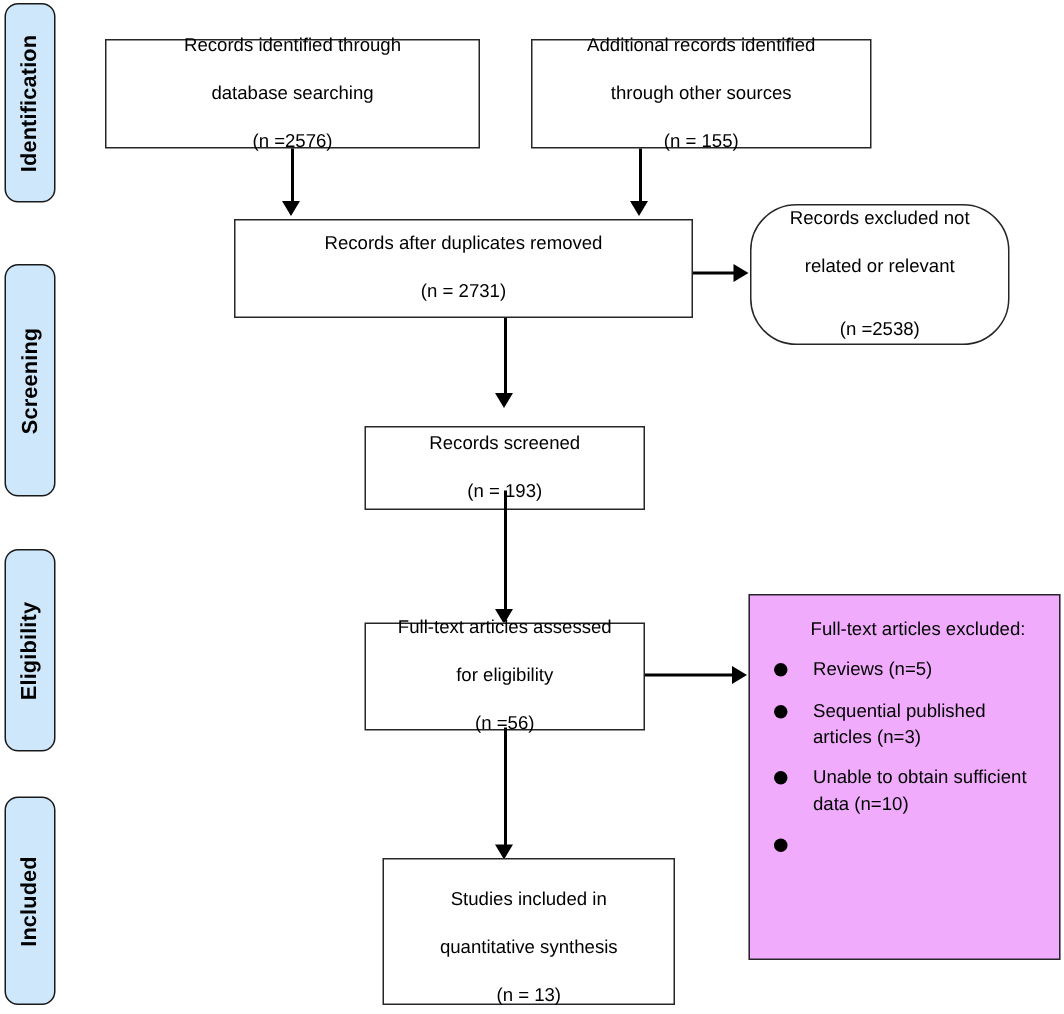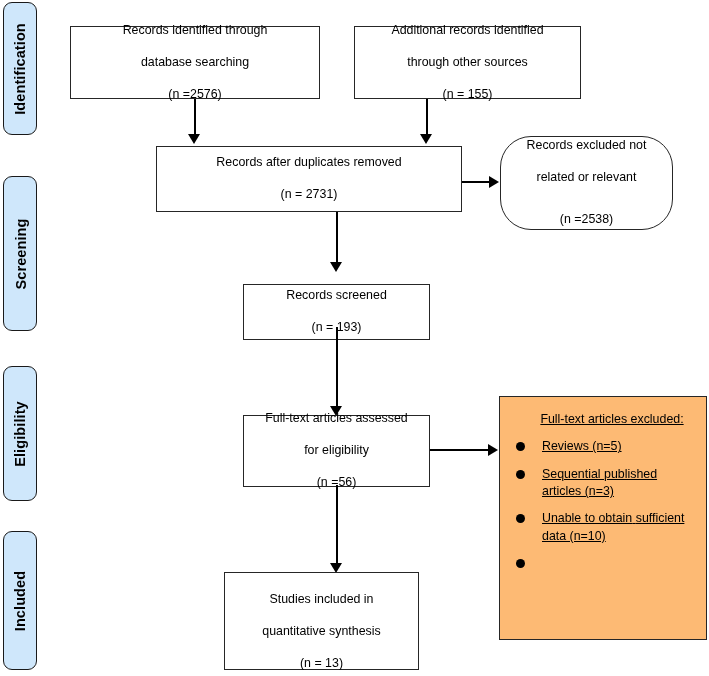--- a/index.html
+++ b/index.html
@@ -56,26 +56,25 @@
     line-height: 1.45;
     padding: 2px 6px;
     gap: 14px;
   }
   .flow-box .line { display: block; white-space: nowrap; }
 
   
   .list-box {
     position: absolute;
     box-sizing: border-box;
-    background: #fdba74;
+    background: #f0abfc;
     border: 1.7px solid #262626;
     padding: 14px 8px 10px 10px;
     font-size: 12.4px;
     line-height: 1.4;
-    text-decoration: underline;
   }
   .list-title {
     text-align: center;
     margin: 0 0 1px 16px;
     font-size: 12.4px;
   }
   .bullet-row {
     display: flex;
     align-items: flex-start;
     margin-top: 10px;
@@ -217,19 +216,19 @@
       <span class="bullet-dot"></span>
     </div>
   </div>
 
   <div class="h-line" style="left:430px; top:449px; width:59px;"></div>
   <div class="arrow-right" style="left:488px; top:444px;"></div>
 
   <div class="v-line" style="left:336px; top:485px; height:82px;"></div>
   <div class="arrow-down" style="left:330px; top:563px;"></div>
 
-  <div class="flow-box" style="left:224px; top:572px; width:195px; height:98px; justify-content:flex-start; padding-top:18px;">
+  <div class="flow-box" style="left:255px; top:572px; width:195px; height:98px; justify-content:flex-start; padding-top:18px;">
     <span class="line">Studies included in</span>
     <span class="line">quantitative synthesis</span>
     <span class="line">(n = 13)</span>
   </div>
 
 </div>
 
 </body></html>

